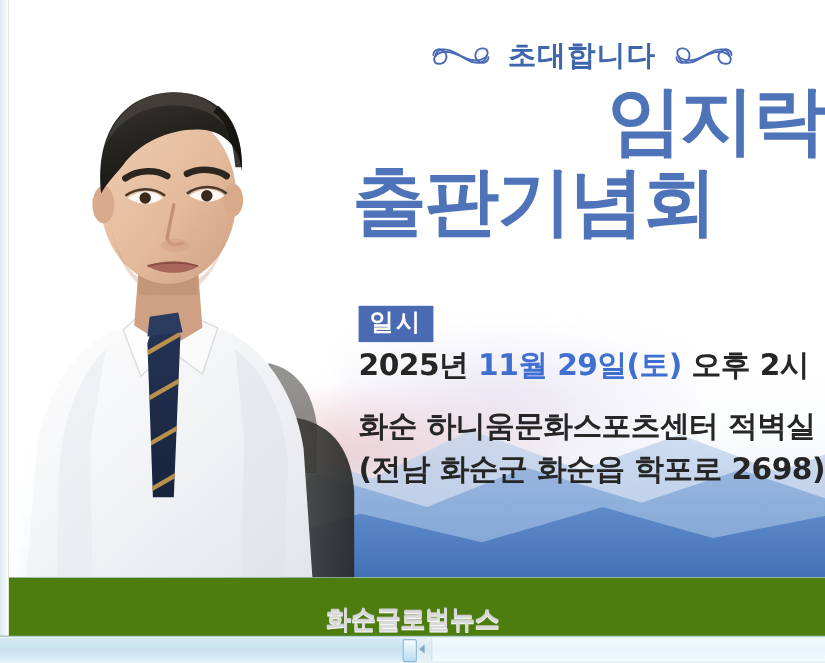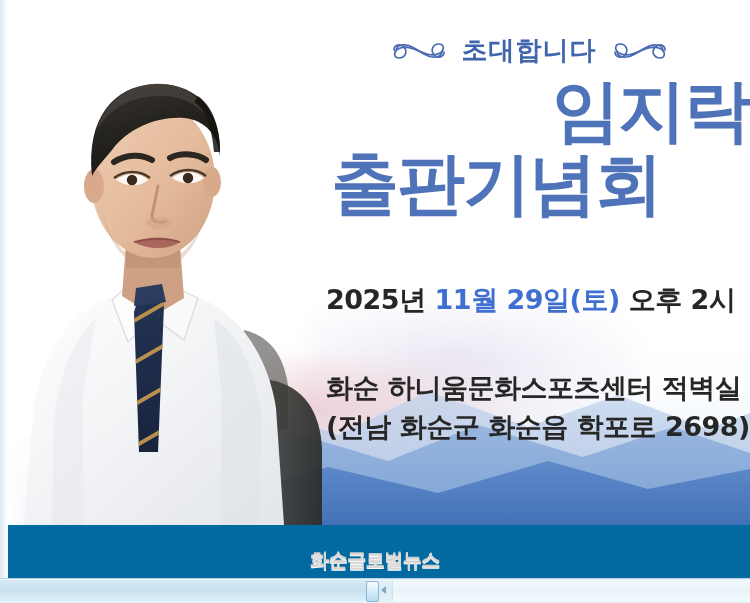--- a/index.html
+++ b/index.html
@@ -13,21 +13,21 @@
     overflow: hidden;
     font-family: "Liberation Sans", "DejaVu Sans", sans-serif;
     position: relative;
   }
 
   
   #viewer {
     position: absolute;
     left: 0; top: 0;
     width: 750px; height: 603px;
-    background: #0369a1;
+    background: #4d7c0f;
   }
 
   
   .left-gutter {
     position: absolute;
     left: 0; top: 0;
     width: 8px; height: 578px;
     background: linear-gradient(to right, #dce9f2 0%, #eef5fa 55%, #ffffff 100%);
   }
 
@@ -131,21 +131,21 @@
   .title-line {
     font-family: "DejaVu Sans", "Liberation Sans", sans-serif;
     font-weight: 700;
     font-size: 68px;
     line-height: 0.98;
     color: #4f73b8;
     letter-spacing: -2px;
     white-space: nowrap;
   }
   .title-line.l1 { padding-left: 14px; text-align: right; }
-  .title-line.l2 { margin-top: 6px; padding-left: 0px; margin-left: 11px; }
+  .title-line.l2 { margin-top: 6px; padding-left: 0px; }
 
   
   .info {
     position: absolute;
     left: 18px;
     width: 430px;
   }
   .info.date  { top: 278px; }
   .info.place { top: 366px; }
 
@@ -174,21 +174,21 @@
   .info-line .hl { color: #3f6fd0; }
 
   
   .watermark {
     position: absolute;
     left: 0;
     top: 548px;
     width: 750px;
     text-align: center;
     font-family: "DejaVu Sans", "Liberation Sans", sans-serif;
-    font-size: 19px;
+    font-size: 23px;
     font-weight: 700;
     color: #d9d9d9;
     letter-spacing: -0.5px;
     text-shadow: 0 1px 0 #ffffff, 0 -1px 0 #c9c9c9;
   }
 
   
   .scrollbar {
     position: absolute;
     left: 0;
@@ -401,20 +401,21 @@
           </svg>
         </span>
       </div>
 
       <div class="title-block">
         <div class="title-line l1">임지락</div>
         <div class="title-line l2">출판기념회</div>
       </div>
 
       <div class="info date">
+        <span class="badge">일시</span>
         <div class="info-line">
           <span>2025년</span>
           <span class="hl">11월 29일(토)</span>
           <span>오후 2시</span>
         </div>
       </div>
 
       <div class="info place">
         <div class="info-line">화순 하니움문화스포츠센터 적벽실</div>
         <div class="info-line">(전남 화순군 화순읍 학포로 2698)</div>

